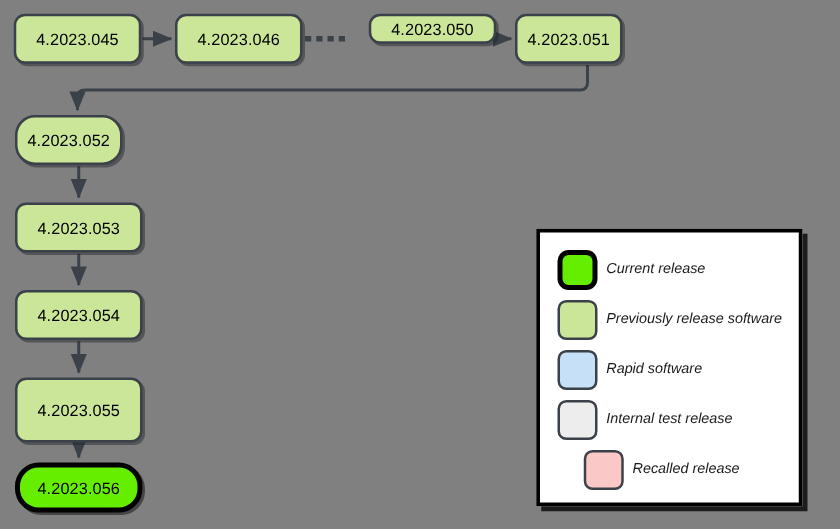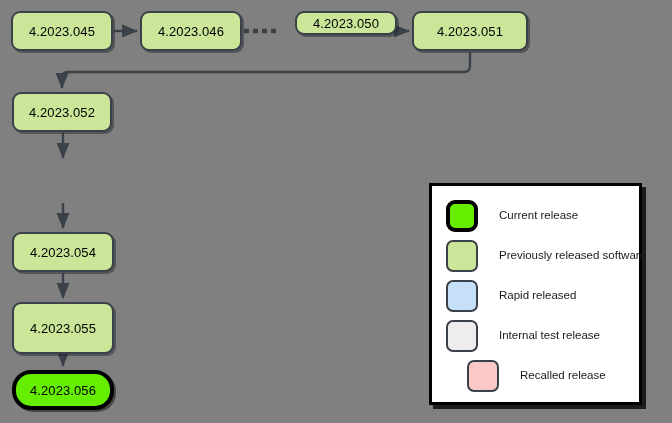--- a/index.html
+++ b/index.html
@@ -73,25 +73,26 @@
     box-sizing: border-box;
     border: 2px solid #3b4149;
     border-radius: 7px;
     flex: 0 0 auto;
   }
   .swatch.sw-current {
     border: 4px solid #000000;
     border-radius: 9px;
   }
   .legend-label {
-    margin-left: 21px;
+    margin-left: 7px;
     font-size: 11.5px;
     color: #1a1a1a;
     white-space: nowrap;
     line-height: 1;
+    font-style: italic;
   }
 </style>
 </head>
 <body>
 
 <div id="canvas">
 
   <svg id="edges" viewBox="0 0 672 423" xmlns="http://www.w3.org/2000/svg">
     <defs>
       <marker id="arrowhead" markerWidth="7" markerHeight="7" refX="6.2" refY="3" orient="auto" markerUnits="strokeWidth">
@@ -112,46 +113,47 @@
     <line x1="63" y1="273" x2="63" y2="298" stroke="#3b4149" stroke-width="2.4" marker-end="url(#arrowhead)"></line>
     <line x1="63" y1="343" x2="63" y2="366" stroke="#3b4149" stroke-width="2.4" marker-end="url(#arrowhead)"></line>
   </svg>
 
   <div class="node" style="left:11px;top:11px;width:102px;height:40px;">4.2023.045</div>
 
   <div class="node" style="left:140px;top:11px;width:102px;height:40px;">4.2023.046</div>
 
   <div class="node" style="left:295px;top:11px;width:102px;height:24px;text-align:center;">4.2023.050</div>
 
-  <div class="node" style="left:412px;top:11px;width:116px;height:40px;">4.2023.051</div>
+  <div class="node" style="left:412px;top:11px;width:86px;height:40px;">4.2023.051</div>
 
-  <div class="node" style="left:12px;top:92px;width:100px;height:40px;">4.2023.052</div>
+  <div class="node" style="left:12px;top:92px;width:86px;height:40px;border-radius:16px;">4.2023.052</div>
 
+  <div class="node" style="left:12px;top:162px;width:102px;height:40px;">4.2023.053</div>
 
   <div class="node" style="left:12px;top:232px;width:102px;height:40px;">4.2023.054</div>
 
   <div class="node" style="left:12px;top:302px;width:102px;height:52px;">4.2023.055</div>
 
   <div class="node current" style="left:12px;top:370px;width:102px;height:40px;">4.2023.056</div>
 
   <div id="legend">
 
     <div class="legend-row" style="top:12px;">
       <span class="swatch sw-current" style="background:#66ee00;"></span>
       <span class="legend-label">Current release</span>
     </div>
 
     <div class="legend-row" style="top:52px;">
       <span class="swatch" style="background:#cbe698;"></span>
-      <span class="legend-label">Previously released software</span>
+      <span class="legend-label">Previously release software</span>
     </div>
 
     <div class="legend-row" style="top:92px;">
       <span class="swatch" style="background:#c6e0f7;"></span>
-      <span class="legend-label">Rapid released</span>
+      <span class="legend-label">Rapid software</span>
     </div>
 
     <div class="legend-row" style="top:132px;justify-content:flex-end;">
       <span class="swatch" style="background:#ededed;"></span>
       <span class="legend-label">Internal test release</span>
     </div>
 
     <div class="legend-row" style="top:172px;padding-left:21px;">
       <span class="swatch" style="background:#fbc8c8;"></span>
       <span class="legend-label">Recalled release</span>

